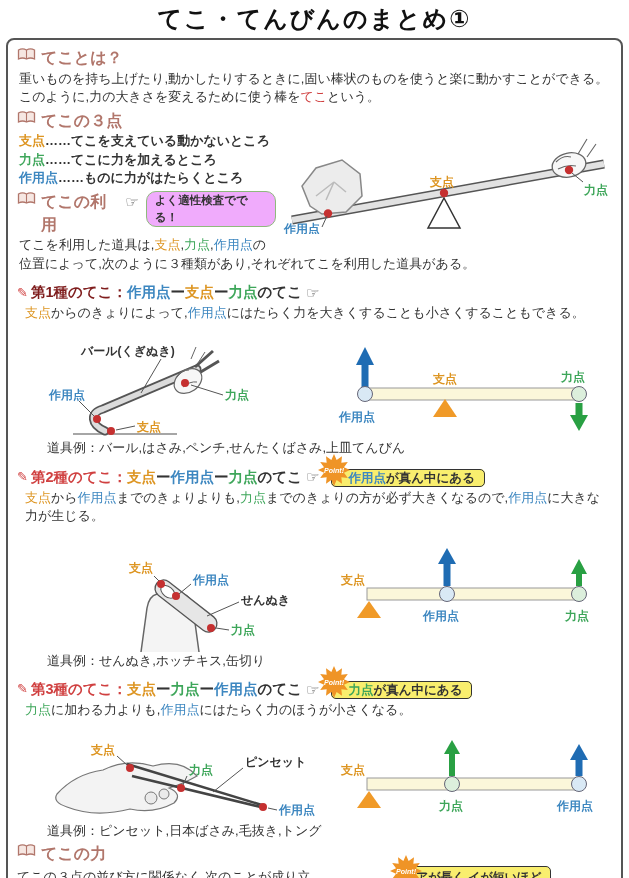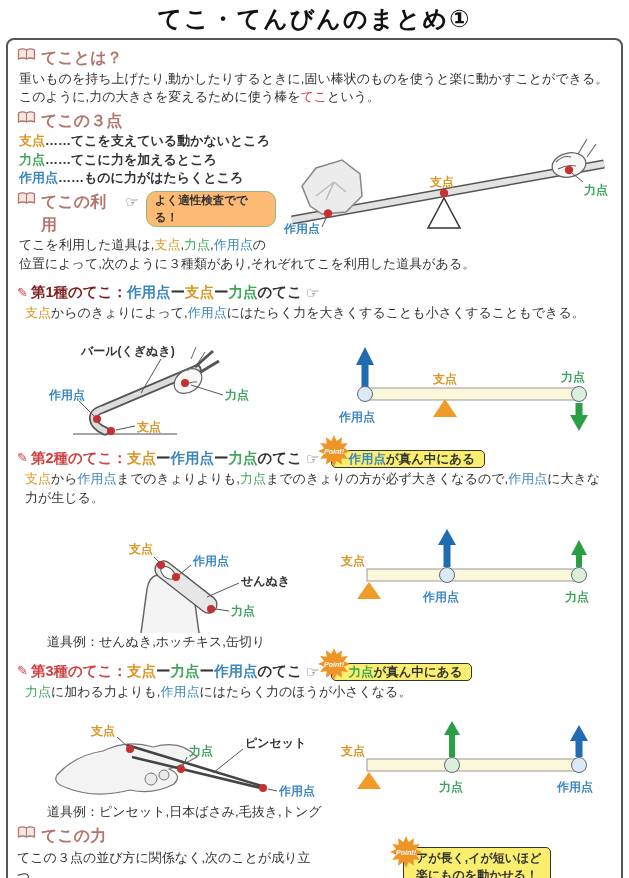--- a/index.html
+++ b/index.html
@@ -26,21 +26,21 @@
     color:var(--heading,#b1766b);font-size:16px;font-weight:700;
     margin-top:3px;
   }
   .book-icon svg{display:block;}
   p.body-line{margin-left:2px;}
   .defs{margin-left:2px;font-weight:bold;}
   .top-illust{float:right;margin:2px 0 0 6px;}
   .use-heading .pointer{font-size:15px;color:#555;margin-left:1px;}
   .exam-badge{
     display:inline-block;border:1.5px solid #8fba7d;border-radius:10px;
-    background:#fdba74;color:#333;font-size:11.5px;font-weight:600;
+    background:#f0abfc;color:#333;font-size:11.5px;font-weight:600;
     padding:0px 8px;line-height:1.5;
   }
   .lever-block{margin-top:9px;}
   .lever-title{
     display:flex;align-items:center;font-size:14.5px;font-weight:700;
     white-space:nowrap;
   }
   .memo-icon{color:var(--accent_red,#d04040);font-size:13px;margin-right:3px;}
   .pointer{font-size:15px;color:#555;margin:0 2px 0 4px;}
   .point-wrap{position:relative;margin-left:10px;display:inline-block;}
@@ -183,20 +183,21 @@
           <rect x="238.5" y="62" width="7" height="14" fill="#29a043"></rect>
           <polygon points="242,90 233,74 251,74" fill="#29a043"></polygon>
           <circle cx="28" cy="53" r="7.5" fill="#d9e9f5" stroke="#667"></circle>
           <circle cx="242" cy="53" r="7.5" fill="#dcefdc" stroke="#667"></circle>
           <text x="96" y="42" class="t-shiten">支点</text>
           <text x="224" y="40" class="t-rikiten">力点</text>
           <text x="2" y="80" class="t-sayoten">作用点</text>
         </svg>
       </div>
     </div>
+    <p class="tools-line">道具例：バール,はさみ,ペンチ,せんたくばさみ,上皿てんびん</p>
   </div>
 
   <div class="lever-block">
     <div class="lever-title">
       <span class="memo-icon">✎</span>
       <span><span style="color: rgb(208, 64, 64);">第2種のてこ：</span><span style="color: rgb(221, 149, 34);">支点</span><span>ー</span><span style="color: rgb(61, 135, 192);">作用点</span><span>ー</span><span style="color: rgb(62, 166, 90);">力点</span><span>のてこ</span></span>
       <span class="pointer">☞</span>
       <span class="point-wrap">
         <svg class="point-star" viewBox="0 0 34 34">
           <polygon points="34,17 27.6,19.8 31.7,25.5 24.8,24.8 25.5,31.7 19.8,27.6 17,34 14.2,27.6 8.5,31.7 9.2,24.8 2.3,25.5 6.4,19.8 0,17 6.4,14.2 2.3,8.5 9.2,9.2 8.5,2.3 14.2,6.4 17,0 19.8,6.4 25.5,2.3 24.8,9.2 31.7,8.5 27.6,14.2" fill="#ef9426"></polygon>

